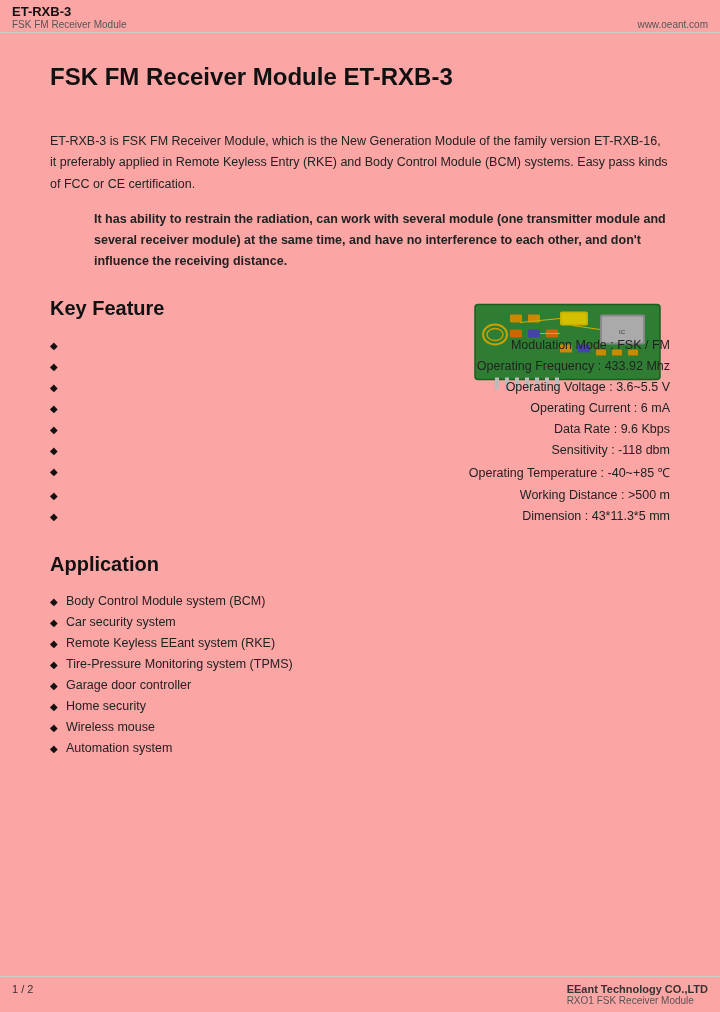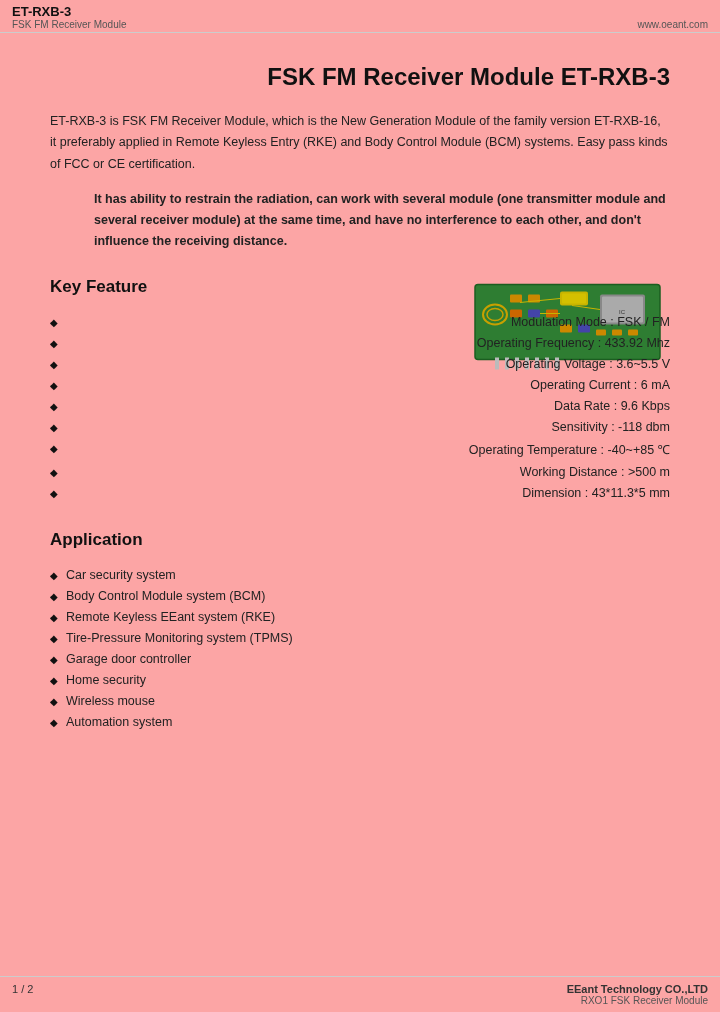--- a/index.html
+++ b/index.html
@@ -53,45 +53,45 @@
       color: #555;
     }
 
     
     .main-content {
       flex: 1;
       padding: 30px 50px 20px 50px;
     }
 
     .doc-title {
-      text-align: right;
+      text-align: left;
       font-size: 24px;
       font-weight: bold;
       color: #111;
-      margin-bottom: 20px;
+      margin-bottom: 40px;
     }
 
     .intro-text {
       font-size: 12.5px;
       line-height: 1.7;
       color: #222;
       margin-bottom: 14px;
     }
 
     .intro-text-bold {
       font-weight: bold;
       font-size: 12.5px;
       line-height: 1.7;
       color: #222;
       margin-bottom: 24px;
       margin-left: 44px;
     }
 
     .section-title {
-      font-size: 17px;
+      font-size: 20px;
       font-weight: bold;
       color: #111;
       margin-bottom: 18px;
     }
 
     
     .key-feature-section {
       position: relative;
       margin-bottom: 30px;
     }
@@ -164,21 +164,21 @@
       align-items: flex-start;
       margin-top: auto;
     }
 
     .footer-page {
       font-size: 11px;
       color: #333;
     }
 
     .footer-right {
-      text-align: right;
+      text-align: left;
     }
 
     .footer-company {
       font-size: 11px;
       color: #333;
       font-weight: bold;
     }
 
     .footer-product {
       font-size: 10px;
@@ -268,22 +268,22 @@
           <li>Operating Temperature :  -40~+85 ℃</li>
           <li>Working Distance : &gt;500 m</li>
           <li>Dimension : 43*11.3*5 mm</li>
         </ul>
     </div>
 
     <div class="application-section">
       <h2 class="section-title">Application</h2>
       <ul class="app-list">
 
-      <li>Car security system</li>
-          <li>Body Control Module system (BCM)</li>
+      <li>Body Control Module system (BCM)</li>
+          <li>Car security system</li>
           <li>Remote Keyless EEant system (RKE)</li>
           <li>Tire-Pressure Monitoring system (TPMS)</li>
           <li>Garage door controller</li>
           <li>Home security</li>
           <li>Wireless mouse</li>
           <li>Automation system</li>
         </ul>
     </div>
 
   </div>

